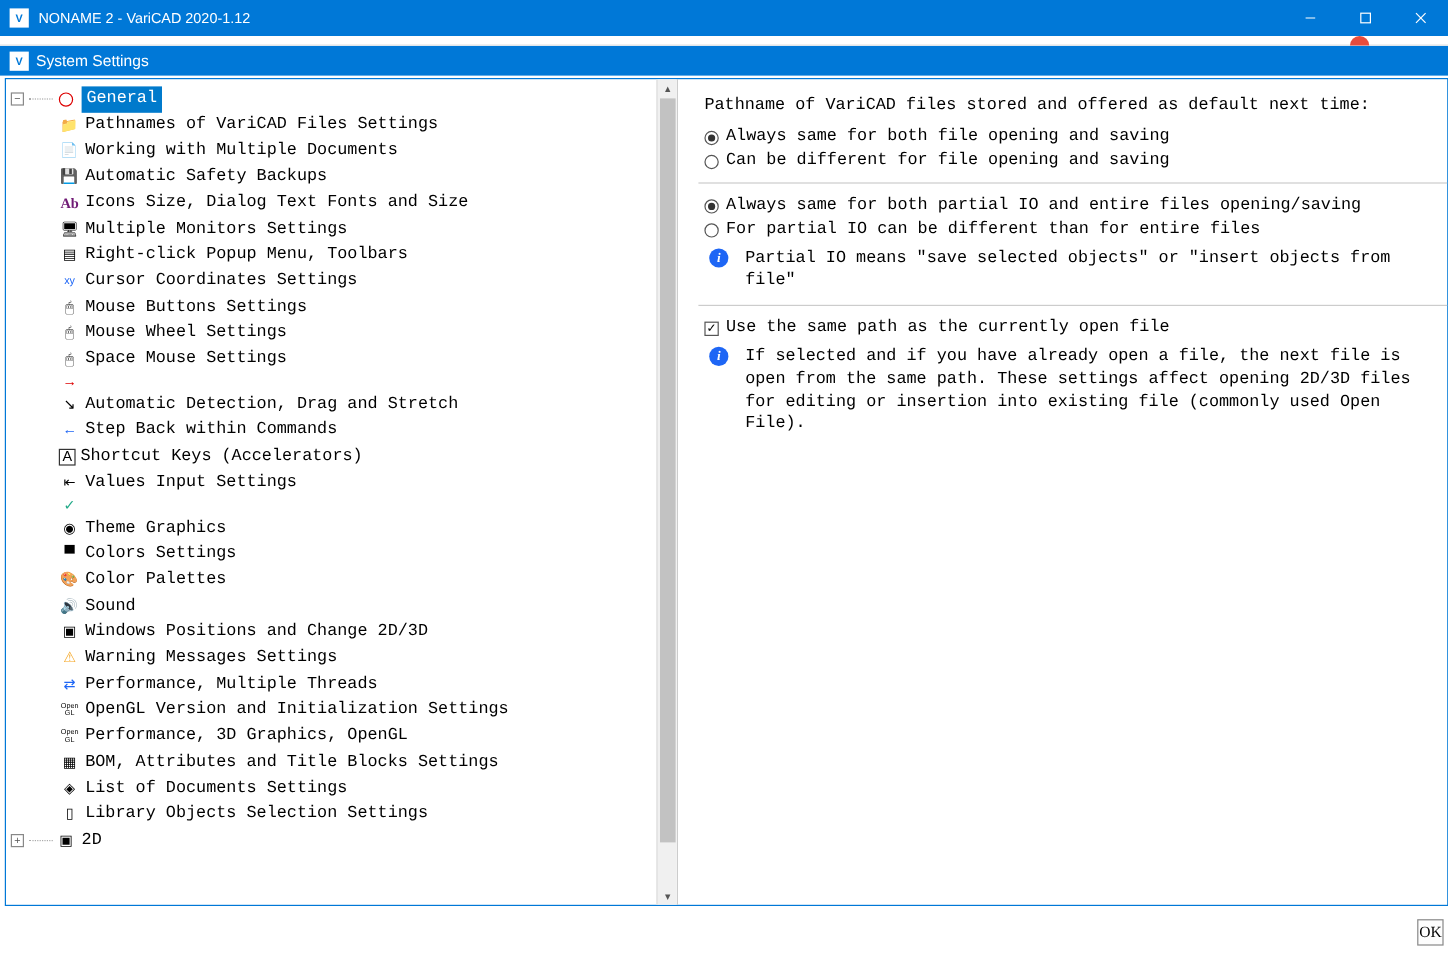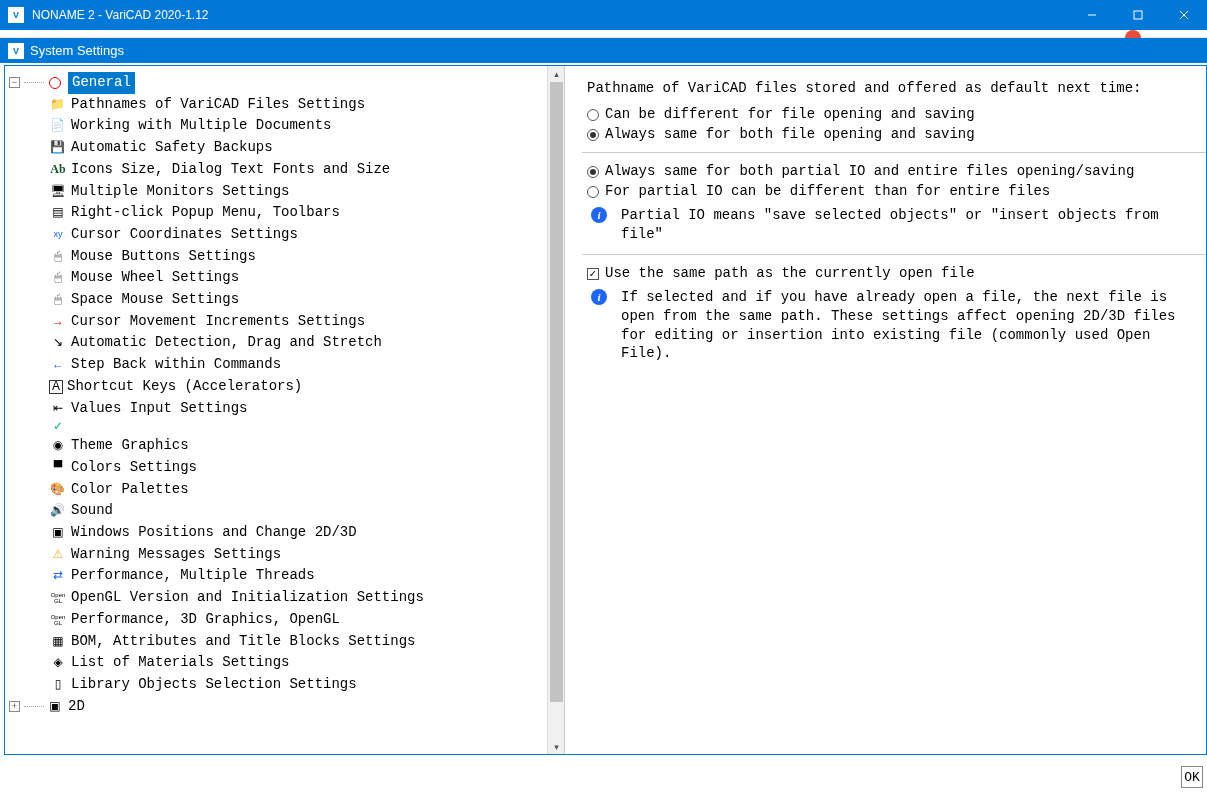--- a/index.html
+++ b/index.html
@@ -203,21 +203,21 @@
     font-family:serif; font-style:italic; font-weight:bold; font-size:11px;
     margin-right:14px; margin-top:2px; flex-shrink:0; margin-left:4px;
   }
   .info-text { padding-top:1px; line-height:1.35;}
   .ok-btn {
     position:absolute;
     right: 4px; bottom: 18px;
     width: 22px; height: 22px;
     border: 1px solid #888;
     background:#fdfdfd;
-    font-family:Liberation Mono, monospace;
+    font-family:Liberation Serif, serif;
     font-size:13px;
     display:flex;align-items:center;justify-content:center;margin-left:16px;
   }
   .ico { font-family: "Segoe UI Symbol","Segoe UI",sans-serif; }
 </style>
 </head>
 <body>
 
 <div class="titlebar">
   <span class="app-icon">V</span>
@@ -269,21 +269,21 @@
           </div>
           <div class="tree-node child">
             <span class="node-icon ico">📄</span>
             <span>Working with Multiple Documents</span>
           </div>
           <div class="tree-node child">
             <span class="node-icon ico">💾</span>
             <span>Automatic Safety Backups</span>
           </div>
           <div class="tree-node child">
-            <span class="node-icon ico" style="color: #14532d; font-weight: bold; font-family: serif;">Ab</span>
+            <span class="node-icon ico" style="color: #701a75; font-weight: bold; font-family: serif;">Ab</span>
             <span>Icons Size, Dialog Text Fonts and Size</span>
           </div>
           <div class="tree-node child">
             <span class="node-icon ico">🖥</span>
             <span>Multiple Monitors Settings</span>
           </div>
           <div class="tree-node child">
             <span class="node-icon ico">▤</span>
             <span>Right-click Popup Menu, Toolbars</span>
           </div>
@@ -298,21 +298,20 @@
           <div class="tree-node child">
             <span class="node-icon ico">🖱</span>
             <span>Mouse Wheel Settings</span>
           </div>
           <div class="tree-node child">
             <span class="node-icon ico">🖱</span>
             <span>Space Mouse Settings</span>
           </div>
           <div class="tree-node child">
             <span class="node-icon ico" style="color: rgb(221, 0, 0);">→</span>
-            <span>Cursor Movement Increments Settings</span>
           </div>
           <div class="tree-node child">
             <span class="node-icon ico">↘</span>
             <span>Automatic Detection, Drag and Stretch</span>
           </div>
           <div class="tree-node child">
             <span class="node-icon ico" style="color: rgb(30, 102, 245);">←</span>
             <span>Step Back within Commands</span>
           </div>
           <div class="tree-node child">
@@ -363,21 +362,21 @@
             <span class="node-icon ico" style="font-size: 6px; line-height: 1; white-space: pre; text-align: center;">Open
 GL</span>
             <span>Performance, 3D Graphics, OpenGL</span>
           </div>
           <div class="tree-node child">
             <span class="node-icon ico">▦</span>
             <span>BOM, Attributes and Title Blocks Settings</span>
           </div>
           <div class="tree-node child">
             <span class="node-icon ico">◈</span>
-            <span>List of Materials Settings</span>
+            <span>List of Documents Settings</span>
           </div>
           <div class="tree-node child">
             <span class="node-icon ico">▯</span>
             <span>Library Objects Selection Settings</span>
           </div>
         </div>
       <div class="tree-node root">
         <span class="expand">+</span>
         <span class="tree-line"></span>
         <span class="node-icon ico">▣</span>
@@ -388,26 +387,26 @@
       <div class="arrow" style="top:0">▴</div>
       <div class="thumb"></div>
       <div class="arrow" style="bottom:0">▾</div>
     </div>
   </div>
 
   <div class="right-panel">
     <div class="section-title">Pathname of VariCAD files stored and offered as default next time:</div>
 
     <div class="radio-row">
+      <span class="radio checked"></span>
+      <span>Always same for both file opening and saving</span>
+    </div>
+    <div class="radio-row">
       <span class="radio"></span>
       <span>Can be different for file opening and saving</span>
-    </div>
-    <div class="radio-row">
-      <span class="radio checked"></span>
-      <span>Always same for both file opening and saving</span>
     </div>
 
     <div class="hr"></div>
 
     <div class="radio-row">
       <span class="radio checked"></span>
       <span>Always same for both partial IO and entire files opening/saving</span>
     </div>
     <div class="radio-row">
       <span class="radio"></span>

